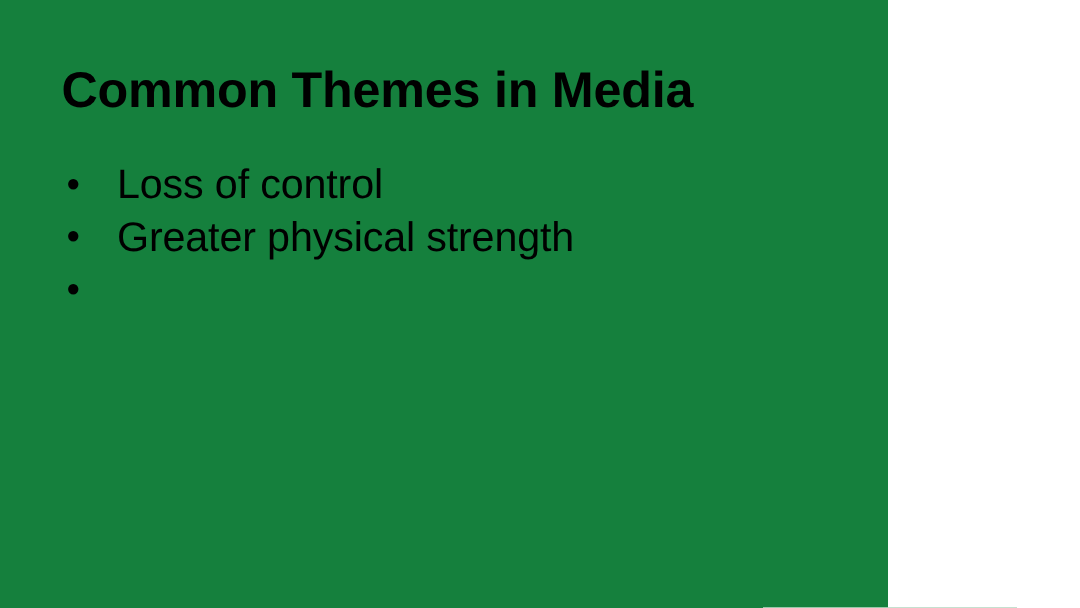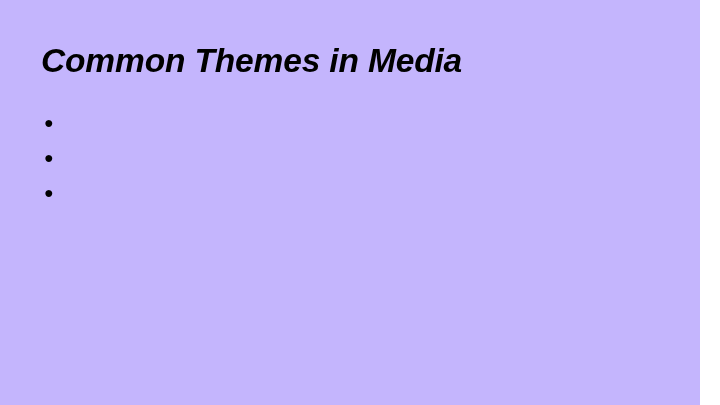--- a/index.html
+++ b/index.html
@@ -4,26 +4,25 @@
 <title>Slide</title>
 <style>
   html, body {
     margin: 0;
     padding: 0;
     background: #ffffff;
   }
 
   .slide {
     position: relative;
-    width: 700px;
+    width: 592px;
     height: 405px;
-    background: #c4b5fd;
+    background: #15803d;
     overflow: hidden;
     font-family: "Liberation Sans", sans-serif;
-    font-style: italic;
     -webkit-font-smoothing: antialiased;
   }
 
   
   .slide-title {
     position: absolute;
     left: 41px;
     top: 41px;
     width: 640px;
     margin: 0;
@@ -83,24 +82,26 @@
 <body>
 
 <div class="slide">
 
   <h1 class="slide-title">Common Themes in Media</h1>
 
   <ul class="bullet-list">
 
     <li class="bullet-item">
       <span class="bullet-marker">●</span>
+      <span class="bullet-text">Loss of control</span>
     </li>
 
     <li class="bullet-item">
       <span class="bullet-marker">●</span>
+      <span class="bullet-text">Greater physical strength</span>
     </li>
 
     <li class="bullet-item">
       <span class="bullet-marker">●</span>
     </li>
 
   </ul>
 
 </div>
 

